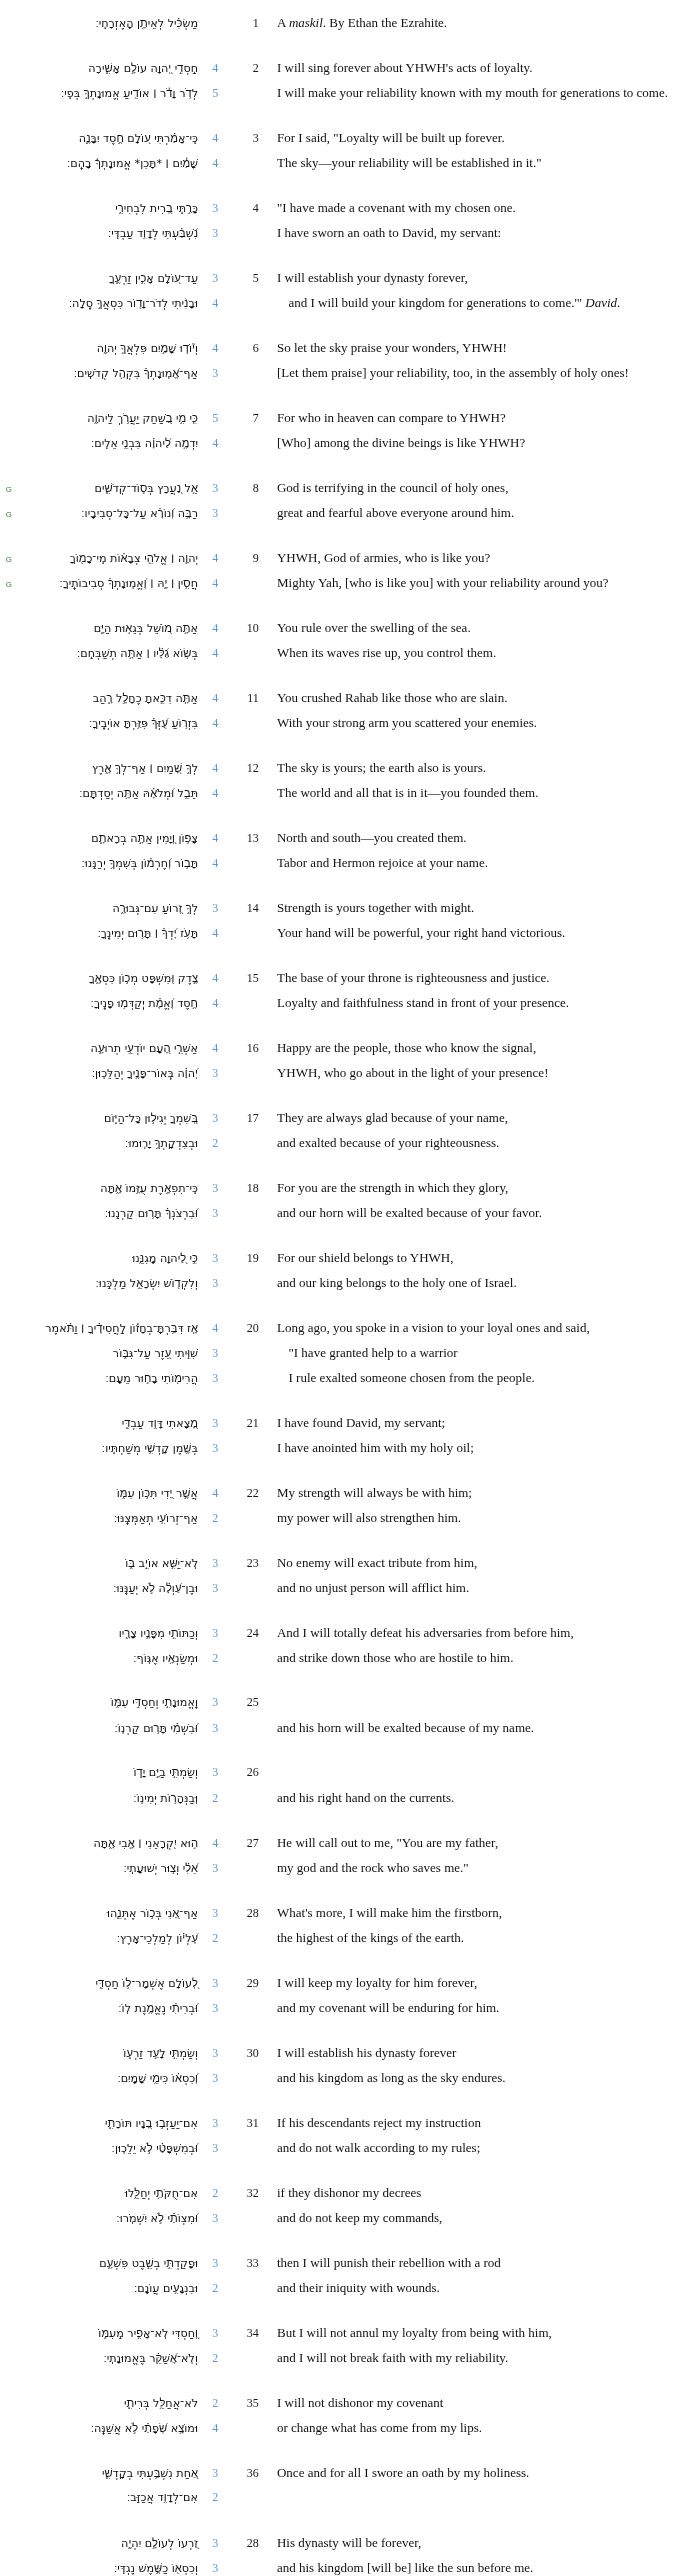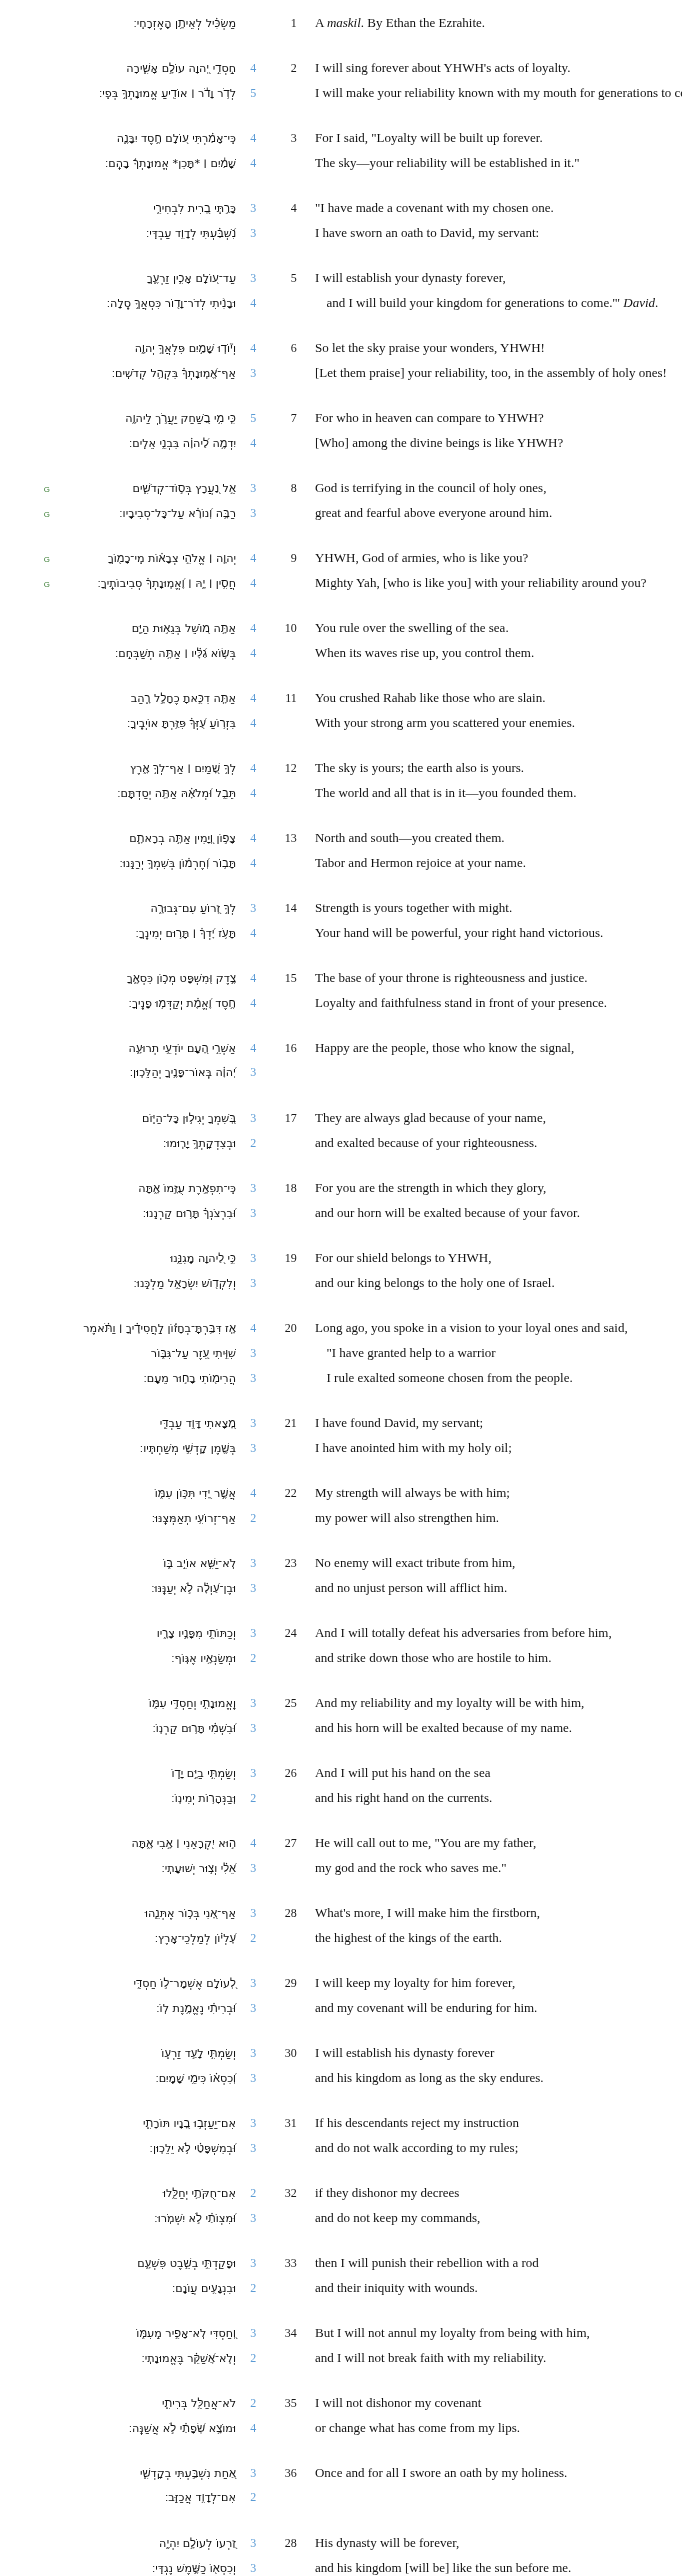--- a/index.html
+++ b/index.html
@@ -9,21 +9,21 @@
     color:#1a1a1a;
     -webkit-font-smoothing:antialiased;
   }
   #sheet{
     width:683px;
     min-height:2576px;
     position:relative;
     padding-top:10px;
     box-sizing:border-box;
   }
-  .stanza{ margin-bottom:0;margin-left:38px; }
+  .stanza{ margin-bottom:0; }
   .stanza-gap{ height:20px; }
   .row{
     display:flex;
     align-items:baseline;
     height:25px;
     line-height:25px;
   }
   
   .c-mark{
     width:18px;
@@ -335,20 +335,21 @@
         <div class="c-heb">אַשְׁרֵ֣י הָ֭עָם יוֹדְעֵ֣י תְרוּעָ֑ה</div>
         <div class="c-cnt">4</div>
         <div class="c-vnum">16</div>
         <div class="c-eng">Happy are the people, those who know the signal,</div>
       </div>
       <div class="row">
         <div class="c-mark"></div>
         <div class="c-heb">יְ֝הוָ֗ה בְּֽאוֹר־פָּנֶ֥יךָ יְהַלֵּכֽוּן׃</div>
         <div class="c-cnt">3</div>
         <div class="c-vnum"></div>
+        <div class="c-eng">YHWH, who go about in the light of your presence!</div>
       </div>
     </div>
     <div class="stanza-gap"></div>
     <div class="stanza">
       <div class="row">
         <div class="c-mark"></div>
         <div class="c-heb">בְּ֭שִׁמְךָ יְגִיל֣וּן כָּל־הַיּ֑וֹם</div>
         <div class="c-cnt">3</div>
         <div class="c-vnum">17</div>
         <div class="c-eng">They are always glad because of your name,</div>
@@ -487,38 +488,36 @@
         <div class="c-eng">and strike down those who are hostile to him.</div>
       </div>
     </div>
     <div class="stanza-gap"></div>
     <div class="stanza">
       <div class="row">
         <div class="c-mark"></div>
         <div class="c-heb">וֶֽאֱמוּנָתִ֣י וְחַסְדִּ֣י עִמּ֑וֹ</div>
         <div class="c-cnt">3</div>
         <div class="c-vnum">25</div>
-        <div class="c-eng">And my reliability and my loyalty will be with him,</div>
       </div>
       <div class="row">
         <div class="c-mark"></div>
         <div class="c-heb">וּ֝בִשְׁמִ֗י תָּר֥וּם קַרְנֽוֹ׃</div>
         <div class="c-cnt">3</div>
         <div class="c-vnum"></div>
         <div class="c-eng">and his horn will be exalted because of my name.</div>
       </div>
     </div>
     <div class="stanza-gap"></div>
     <div class="stanza">
       <div class="row">
         <div class="c-mark"></div>
         <div class="c-heb">וְשַׂמְתִּ֣י בַיָּ֣ם יָד֑וֹ</div>
         <div class="c-cnt">3</div>
         <div class="c-vnum">26</div>
-        <div class="c-eng">And I will put his hand on the sea</div>
       </div>
       <div class="row">
         <div class="c-mark"></div>
         <div class="c-heb">וּֽבַנְּהָר֥וֹת יְמִינֽוֹ׃</div>
         <div class="c-cnt">2</div>
         <div class="c-vnum"></div>
         <div class="c-eng">and his right hand on the currents.</div>
       </div>
     </div>
     <div class="stanza-gap"></div>

